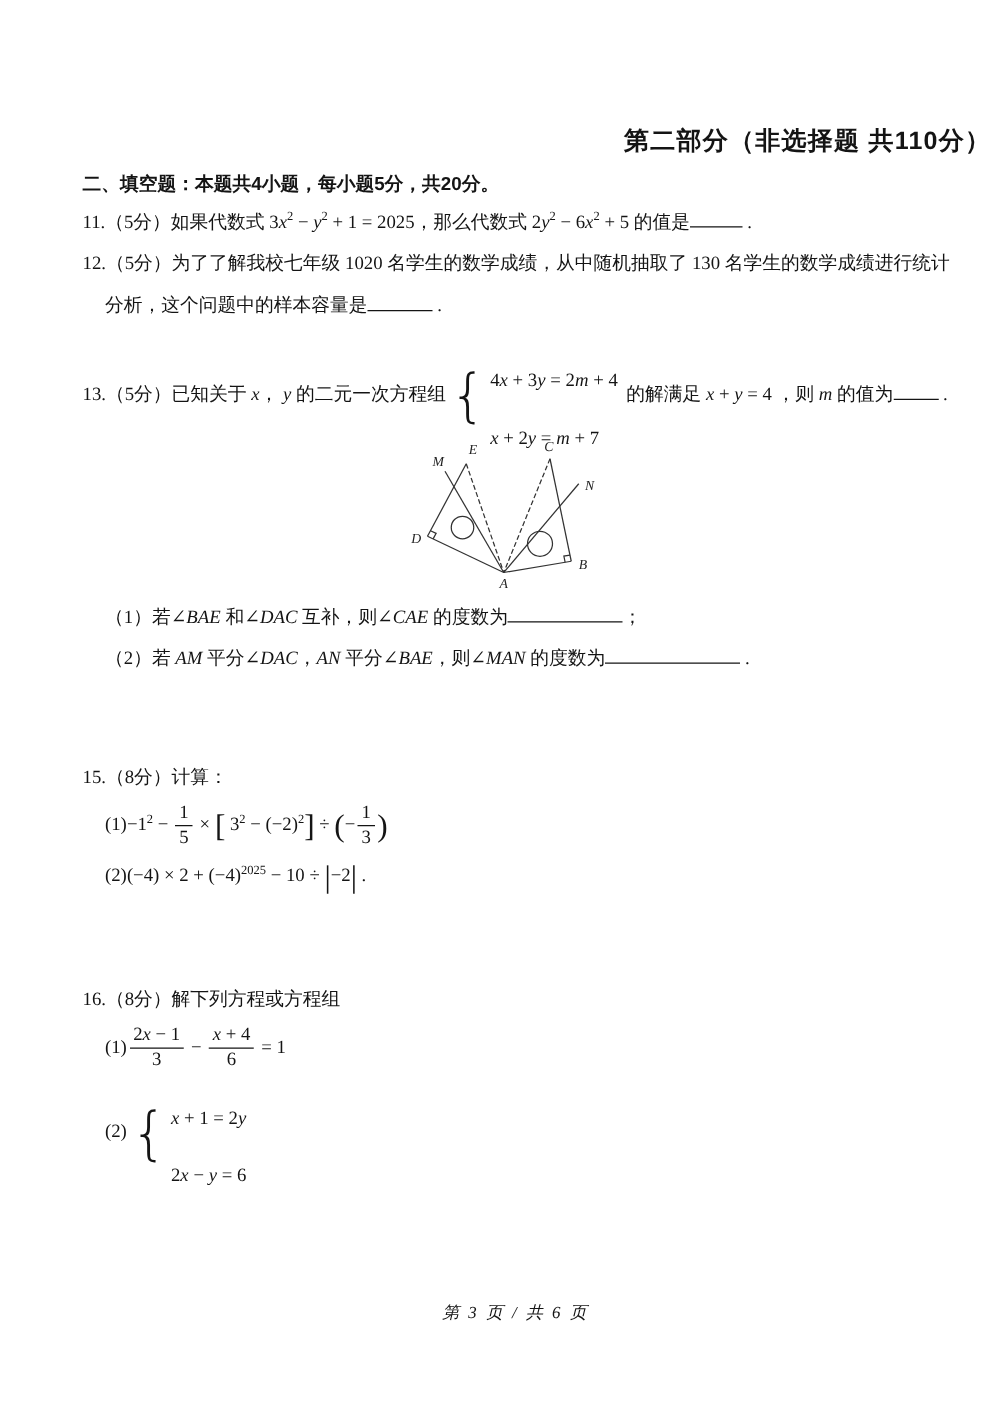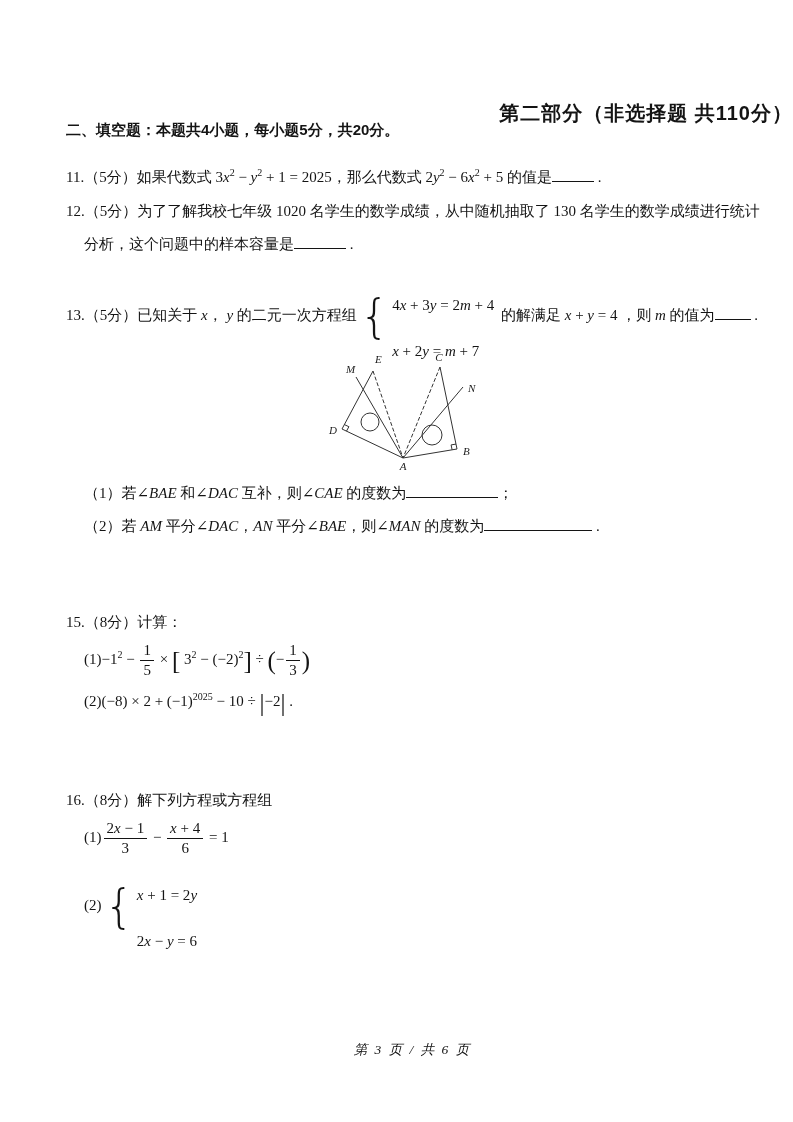--- a/index.html
+++ b/index.html
@@ -33,21 +33,21 @@
   .figure svg { display:block; }
   .figure text { font-family:"Liberation Serif","DejaVu Serif",serif; font-style:italic; font-size:11px; fill:#222; }
 </style>
 </head>
 <body>
 
 <div class="page">
 
   <div class="blk title" style="top:99px;">第二部分（非选择题 共110分）</div>
 
-  <div class="blk heading" style="top:119px; left:66px;">二、填空题：本题共4小题，每小题5分，共20分。</div>
+  <div class="blk heading" style="top:137px; left:66px;">二、填空题：本题共4小题，每小题5分，共20分。</div>
 
   <div class="blk" style="top:166px; left:66px;"><span class="tk-txt">11.（5分）如果代数式 </span><span class="tk-txt">3</span><span class="tk-it">x</span><sup>2</sup><span class="tk-txt"> − </span><span class="tk-it">y</span><sup>2</sup><span class="tk-txt"> + 1 = 2025，那么代数式 </span><span class="tk-txt">2</span><span class="tk-it">y</span><sup>2</sup><span class="tk-txt"> − 6</span><span class="tk-it">x</span><sup>2</sup><span class="tk-txt"> + 5 的值是</span><span class="tk-blank" style="width: 42px;"></span><span class="tk-txt"> .</span></div>
 
   <div class="blk" style="top:201px; left:66px;"><span class="tk-txt">12.（5分）为了了解我校七年级 1020 名学生的数学成绩，从中随机抽取了 130 名学生的数学成绩进行统计</span></div>
   <div class="blk" style="top:233px; left:84px;"><span class="tk-txt">分析，这个问题中的样本容量是</span><span class="tk-blank" style="width: 52px;"></span><span class="tk-txt"> .</span></div>
 
   <div class="blk" style="top:272px; left:66px;"><span class="tk-txt">13.（5分）已知关于 </span><span class="tk-it">x</span><span class="tk-txt">， </span><span class="tk-it">y</span><span class="tk-txt"> 的二元一次方程组</span><span class="cases">
         <span class="brace">{</span>
         <span class="rows">
           <span class="row"><span class="tk-txt">4</span><span class="tk-it">x</span><span class="tk-txt"> + 3</span><span class="tk-it">y</span><span class="tk-txt"> = 2</span><span class="tk-it">m</span><span class="tk-txt"> + 4</span></span>
@@ -85,21 +85,21 @@
       <text x="150" y="42">N</text>
     </svg>
   </div>
 
   <div class="blk" style="top:482px; left:84px;text-align:center;"><span class="tk-txt">（1）若∠</span><span class="tk-it">BAE</span><span class="tk-txt"> 和∠</span><span class="tk-it">DAC</span><span class="tk-txt"> 互补，则∠</span><span class="tk-it">CAE</span><span class="tk-txt"> 的度数为</span><span class="tk-blank" style="width: 92px;"></span><span class="tk-txt">；</span></div>
   <div class="blk" style="top:515px; left:84px;"><span class="tk-txt">（2）若 </span><span class="tk-it">AM</span><span class="tk-txt"> 平分∠</span><span class="tk-it">DAC</span><span class="tk-txt">，</span><span class="tk-it">AN</span><span class="tk-txt"> 平分∠</span><span class="tk-it">BAE</span><span class="tk-txt">，则∠</span><span class="tk-it">MAN</span><span class="tk-txt"> 的度数为</span><span class="tk-blank" style="width: 108px;"></span><span class="tk-txt"> .</span></div>
 
 
   <div class="blk" style="top:612px; left:66px;"><span class="tk-txt">15.（8分）计算：</span></div>
   <div class="blk" style="top:642px; left:84px;"><span class="tk-txt">(1)</span><span class="tk-txt">−1</span><sup>2</sup><span class="tk-txt"> − </span><span class="frac"><span class="fn"><span class="tk-txt">1</span></span><span class="fd"><span class="tk-txt">5</span></span></span><span class="tk-txt"> × </span><span class="tk-big">[</span><span class="tk-txt"> 3</span><sup>2</sup><span class="tk-txt"> − (−2)</span><sup>2</sup><span class="tk-big">]</span><span class="tk-txt"> ÷ </span><span class="tk-big">(</span><span class="tk-txt">−</span><span class="frac"><span class="fn"><span class="tk-txt">1</span></span><span class="fd"><span class="tk-txt">3</span></span></span><span class="tk-big">)</span></div>
-  <div class="blk" style="top:691px; left:84px;"><span class="tk-txt">(2)</span><span class="tk-txt">(−8) × 2 + (−1)</span><sup>2025</sup><span class="tk-txt"> − 10 ÷ </span><span class="tk-big">|</span><span class="tk-txt">−2</span><span class="tk-big">|</span><span class="tk-txt"> .</span></div>
+  <div class="blk" style="top:691px; left:84px;"><span class="tk-txt">(2)</span><span class="tk-txt">(−4) × 2 + (−4)</span><sup>2025</sup><span class="tk-txt"> − 10 ÷ </span><span class="tk-big">|</span><span class="tk-txt">−2</span><span class="tk-big">|</span><span class="tk-txt"> .</span></div>
 
   <div class="blk" style="top:790px; left:66px;"><span class="tk-txt">16.（8分）解下列方程或方程组</span></div>
   <div class="blk" style="top:820px; left:84px;"><span class="tk-txt">(1)</span><span class="frac"><span class="fn"><span class="tk-txt">2</span><span class="tk-it">x</span><span class="tk-txt"> − 1</span></span><span class="fd"><span class="tk-txt">3</span></span></span><span class="tk-txt"> − </span><span class="frac"><span class="fn"><span class="tk-it">x</span><span class="tk-txt"> + 4</span></span><span class="fd"><span class="tk-txt">6</span></span></span><span class="tk-txt"> = 1</span></div>
   <div class="blk" style="top:862px; left:84px;"><span class="tk-txt">(2)</span><span class="cases">
         <span class="brace">{</span>
         <span class="rows">
           <span class="row"><span class="tk-it">x</span><span class="tk-txt"> + 1 = 2</span><span class="tk-it">y</span></span>
           <span class="row"><span class="tk-txt">2</span><span class="tk-it">x</span><span class="tk-txt"> − </span><span class="tk-it">y</span><span class="tk-txt"> = 6</span></span>
         </span>
       </span></div>

